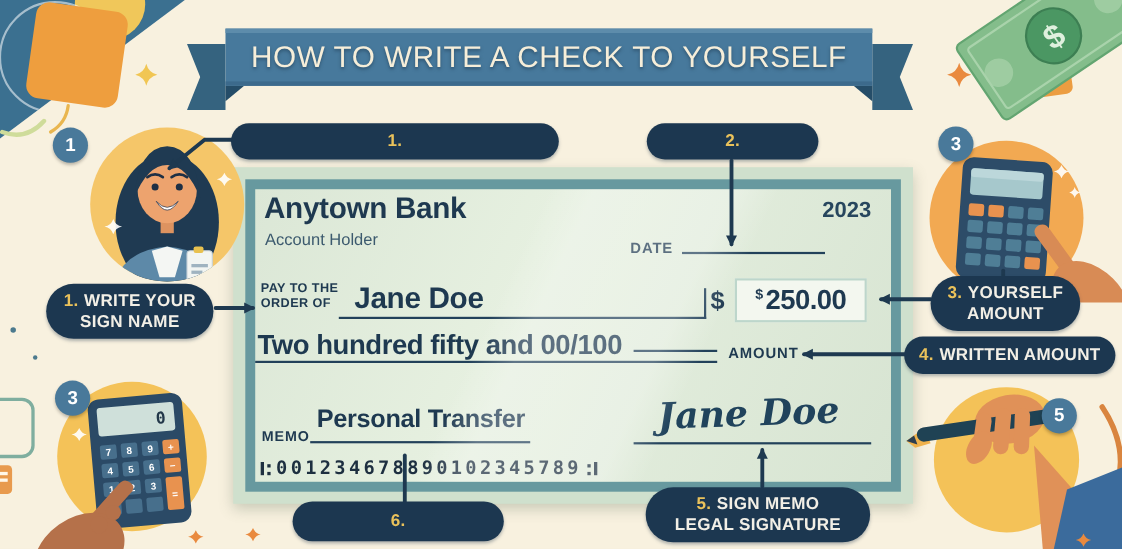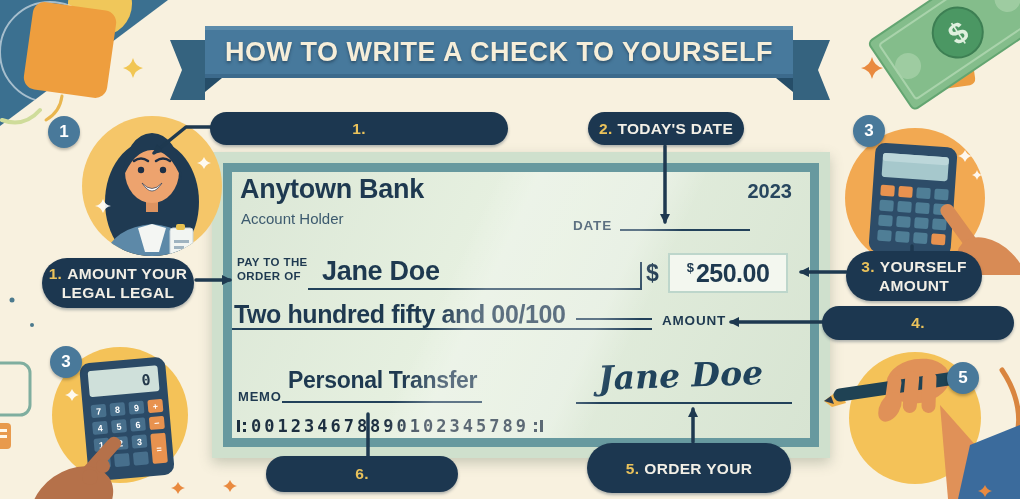--- a/index.html
+++ b/index.html
@@ -1,21 +1,21 @@
 <!DOCTYPE html>
 <html><head>
 <meta charset="utf-8">
 <style>
   html,body{margin:0;padding:0;background:#efe7d2;}
   #canvas{position:relative;width:1020px;height:499px;overflow:hidden;
     background:#f8f1df;font-family:"Liberation Sans",sans-serif;}
   .abs{position:absolute;}
   
   #banner-title{left:205px;top:28px;width:588px;height:48px;line-height:48px;
-    text-align:center;font-size:27px;font-weight:bold;letter-spacing:.5px;
+    text-align:center;font-size:27px;font-weight:normal;letter-spacing:.5px;
     color:#f6eed9;text-shadow:0 2px 3px rgba(25,50,70,.55);z-index:6;}
   
   .pill{position:absolute;background:#1c3750;color:#f2efe6;border-radius:999px;
     display:flex;align-items:center;justify-content:center;font-weight:bold;
     letter-spacing:.3px;box-shadow:0 2px 3px rgba(40,60,80,.35);z-index:6;
     font-size:15.5px;gap:5px;text-align:center;}
   .pill .num{color:#eac25b;}
   .pill.two{flex-direction:column;gap:0;line-height:19px;}
   .pill.two>div{display:flex;gap:5px;justify-content:center;}
   
@@ -297,48 +297,49 @@
       <line x1="368" y1="458" x2="368" y2="414"></line>
     </g>
   </svg>
 
   <div class="pill" style="left:210px;top:112px;width:298px;height:33px;">
     <span class="num">1.</span>
   </div>
 
   <div class="pill" style="left:588px;top:112px;width:156px;height:33px;">
     <span class="num">2.</span>
-    <span>TODAY'S DATE</span>
   </div>
 
   <div class="pill two" style="left:42px;top:258px;width:152px;height:50px;">
     <div>
       <span class="num">1.</span>
-      <span>AMOUNT YOUR</span>
+      <span>WRITE YOUR</span>
     </div>
-    <div>LEGAL LEGAL</div>
+    <div>SIGN NAME</div>
   </div>
 
   <div class="pill two" style="left:846px;top:251px;width:136px;height:50px;">
     <div>
       <span class="num">3.</span>
       <span>YOURSELF</span>
     </div>
     <div>AMOUNT</div>
   </div>
 
   <div class="pill" style="left:822px;top:306px;width:192px;height:34px;">
     <span class="num">4.</span>
+    <span>WRITTEN AMOUNT</span>
   </div>
 
   <div class="pill two" style="left:587px;top:443px;width:204px;height:50px;">
     <div>
       <span class="num">5.</span>
-      <span>ORDER YOUR</span>
+      <span>SIGN MEMO</span>
     </div>
+    <div>LEGAL SIGNATURE</div>
   </div>
 
   <div class="pill" style="left:266px;top:456px;width:192px;height:36px;">
     <span class="num">6.</span>
   </div>
 
   <div class="badge" style="left:48px;top:116px;">1</div>
   <div class="badge" style="left:853px;top:115px;">3</div>
   <div class="badge" style="left:50px;top:346px;">3</div>
   <div class="badge" style="left:947px;top:362px;">5</div>

